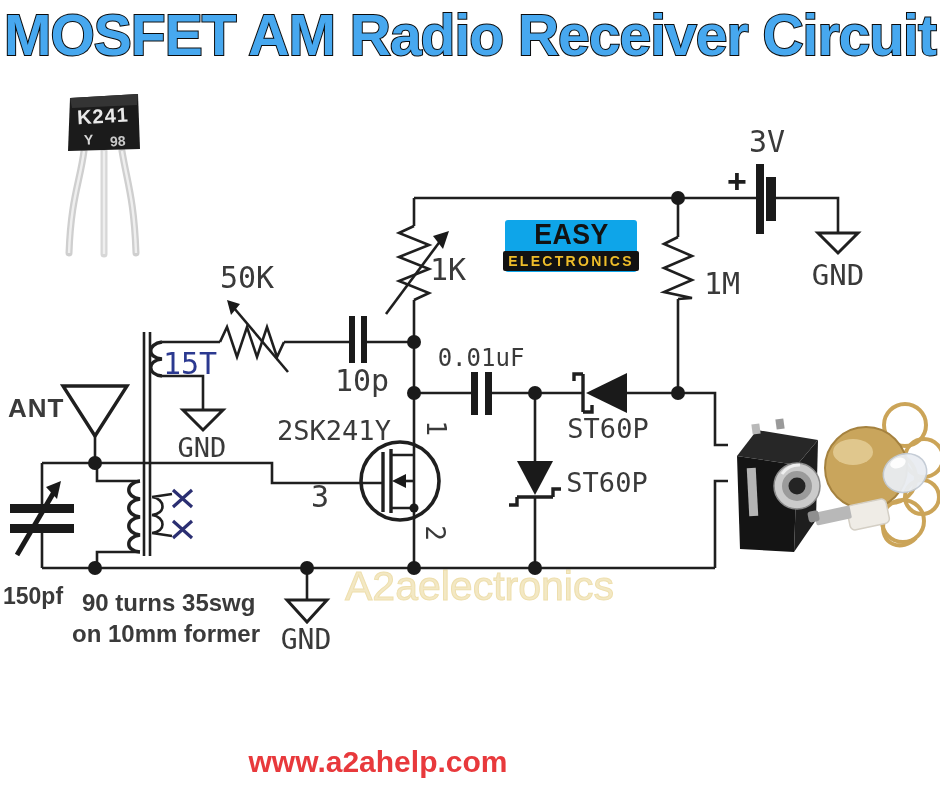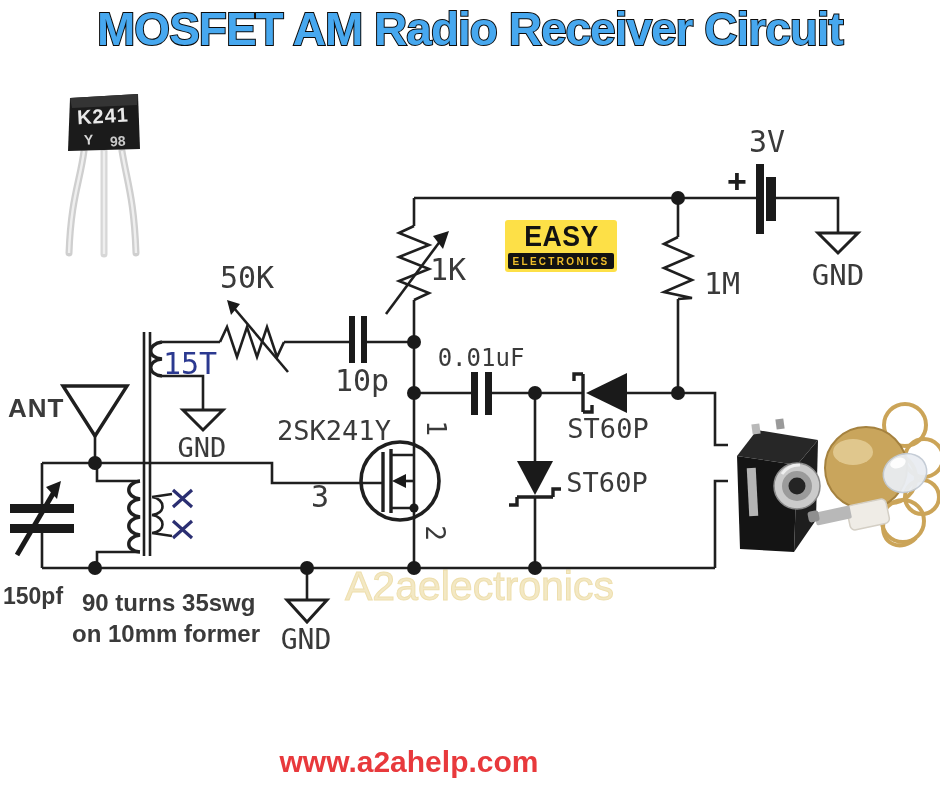--- a/index.html
+++ b/index.html
@@ -1,36 +1,36 @@
 <!DOCTYPE html>
 <html><head>
 <meta charset="utf-8">
 <style>
   html,body{margin:0;padding:0;background:#ffffff;}
   #stage{position:relative;width:940px;height:788px;background:#ffffff;overflow:hidden;
          font-family:"Liberation Sans",sans-serif;}
   
   .title{position:absolute;left:0;top:2px;width:940px;text-align:center;
-         font-size:46px;font-weight:bold;letter-spacing:-1px;color:#47a8ef;
+         font-size:57px;font-weight:bold;letter-spacing:-1px;color:#47a8ef;
          -webkit-text-stroke:2px #0c0c0c;paint-order:stroke fill;}
   
   .watermark{position:absolute;left:345px;top:563px;font-size:41px;font-weight:normal;
          color:#f3e8c4;-webkit-text-stroke:1px #eedfae;z-index:1;letter-spacing:0px;}
   svg.schem{position:absolute;left:0;top:0;z-index:2;}
   
-  .logo{position:absolute;left:505px;top:220px;width:112px;height:52px;background:#fde047;
+  .logo{position:absolute;left:505px;top:220px;width:132px;height:52px;background:#0ea5e9;
         border-radius:3px;display:flex;flex-direction:column;align-items:center;
         justify-content:center;z-index:3;}
   .logo .l1{font-size:29px;font-weight:900;color:#121212;line-height:0.95;letter-spacing:0.5px;
         transform:scaleX(0.92);}
-  .logo .l2{background:#121212;color:#eebd2a;font-size:10px;font-weight:bold;
+  .logo .l2{background:#121212;color:#eebd2a;font-size:14px;font-weight:bold;
         letter-spacing:2.3px;padding:2.5px 5px 2px 5px;border-radius:2px;margin-top:2px;}
   
   .site{position:absolute;left:0;top:745px;width:756px;text-align:center;
-        font-size:30px;font-weight:bold;color:#e8393c;z-index:3;padding-left:31px;}
+        font-size:30px;font-weight:bold;color:#e8393c;z-index:3;}
   
   text{user-select:none;}
   .mono{font-family:"DejaVu Sans Mono",monospace;fill:#3a3a3a;}
   .blue{fill:#2b3990;}
   .bold-sans{font-family:"Liberation Sans",sans-serif;font-weight:bold;fill:#3a3a3a;}
   .wire{stroke:#1f1f1f;stroke-width:2.6;fill:none;}
   .thick{stroke:#1f1f1f;stroke-width:3.4;fill:none;}
   .fillc{fill:#1a1a1a;stroke:none;}
   .gndsym{fill:#ffffff;stroke:#1f1f1f;stroke-width:3;}
 </style>

